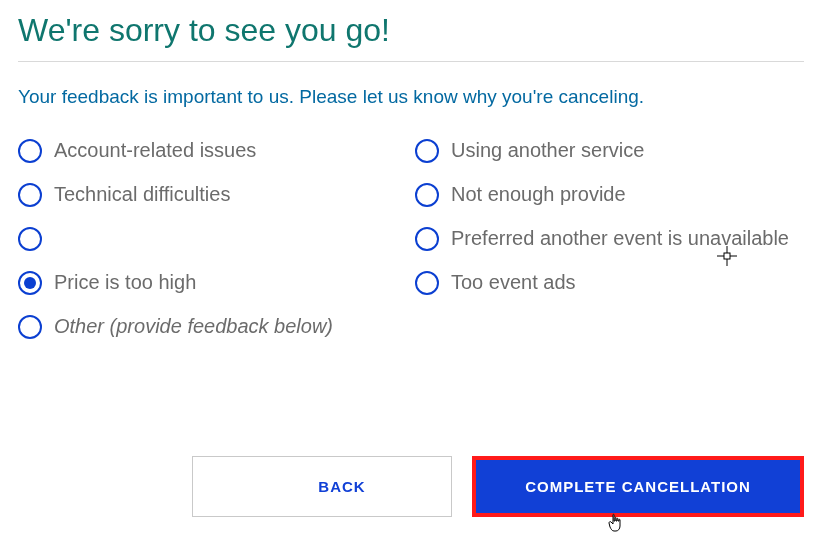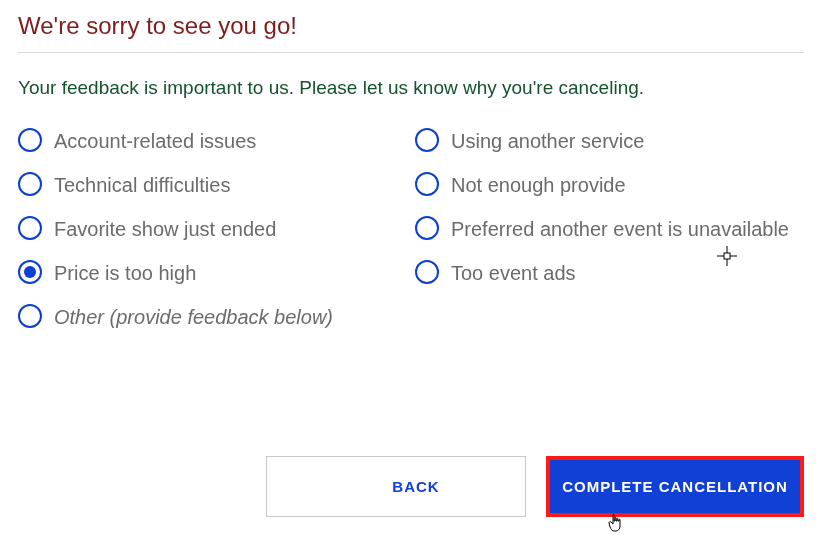--- a/index.html
+++ b/index.html
@@ -9,44 +9,44 @@
     }
     body {
       font-family: -apple-system, BlinkMacSystemFont, "Segoe UI", Arial, sans-serif;
       background: #fff;
       width: 822px;
       height: 535px;
       padding: 12px 18px;
       position: relative;
     }
     .heading {
-      font-size: 24px;
+      font-size: 32px;
       font-weight: 400;
-      color: #7f1d1d;
+      color: #0f766e;
       padding-bottom: 12px;
     }
     .divider {
       border: none;
       border-top: 1px solid #d9d9d9;
       margin-bottom: 24px;
     }
     .subtext {
       font-size: 19px;
-      color: #14532d;
+      color: #0369a1;
       margin-bottom: 28px;
     }
     .options {
       display: grid;
       grid-template-columns: 1fr 1fr;
       column-gap: 8px;
       row-gap: 16px;
     }
     .option {
       display: flex;
-      align-items: flex-start;
+      align-items: center;
       gap: 12px;
       cursor: pointer;
     }
     .option.full {
       grid-column: 1 / -1;
       font-style: italic;
     }
     .radio {
       flex: 0 0 auto;
       width: 24px;
@@ -97,21 +97,21 @@
       background: #fff;
       color: #1140d6;
       border: 1px solid #c9c9c9;
       padding-left: 40px;
     }
     .btn-complete-wrap {
       border: 4px solid #ff1a1a;
       display: inline-block;
     }
     .btn-complete {
-      width: 250px;
+      width: 324px;
       background: #1140d6;
       color: #fff;
       text-align: center;
     }
     .cursor-cross {
       position: absolute;
       top: 246px;
       left: 717px;
       pointer-events: none;
     }
@@ -143,21 +143,20 @@
     <div class="option">
       <span class="radio"></span>
       <span class="option-label">Technical difficulties</span>
     </div>
     <div class="option">
       <span class="radio"></span>
       <span class="option-label">Not enough provide</span>
     </div>
     <div class="option">
       <span class="radio"></span>
-      <span class="option-label">Favorite show just ended</span>
     </div>
     <div class="option">
       <span class="radio"></span>
       <span class="option-label">Preferred another event is unavailable</span>
     </div>
     <div class="option">
       <span class="radio selected"></span>
       <span class="option-label">Price is too high</span>
     </div>
     <div class="option">

